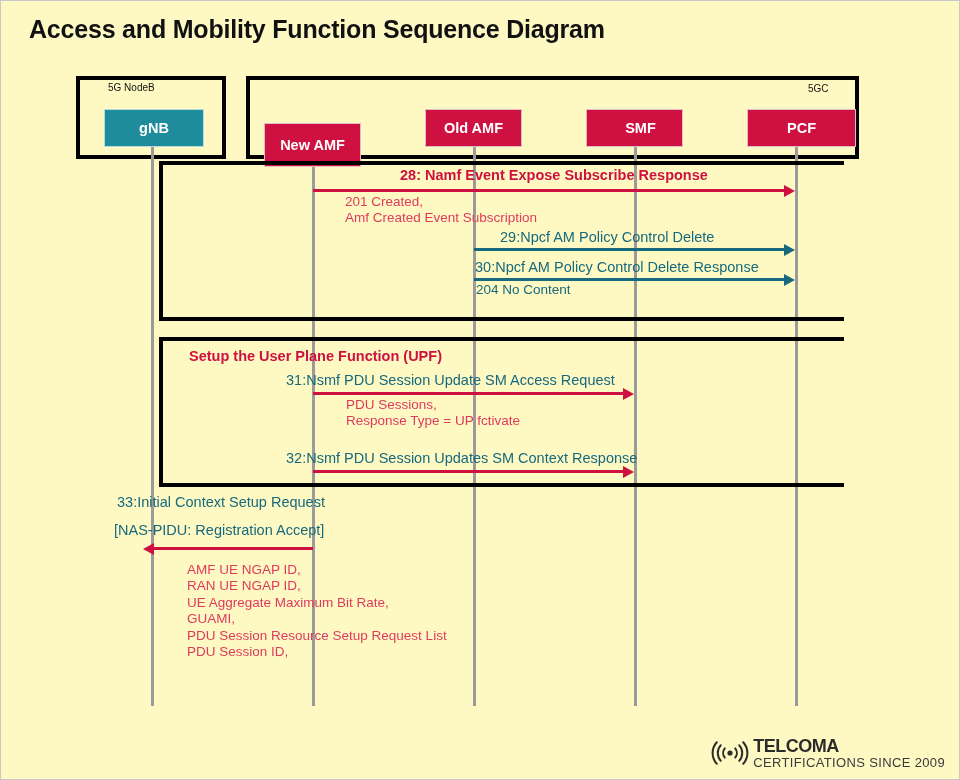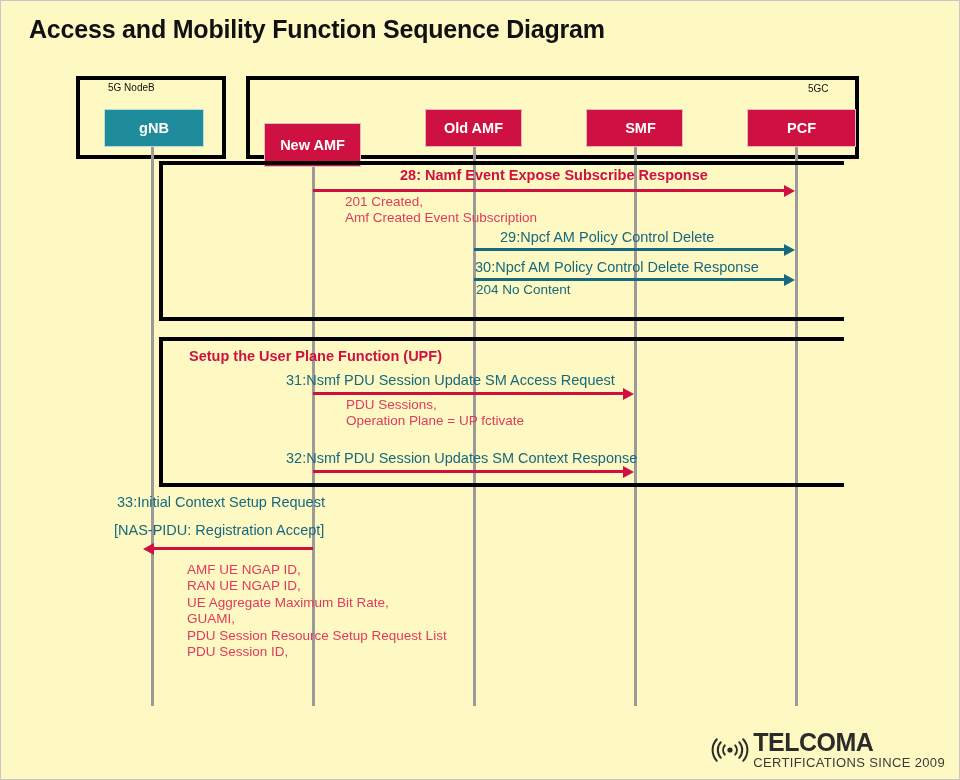--- a/index.html
+++ b/index.html
@@ -141,21 +141,21 @@
     align-items: center;
     gap: 3px;
   }
   .logo-waves { display: block; }
   .logo-text {
     display: flex;
     flex-direction: column;
     line-height: 1;
   }
   .logo-name {
-    font-size: 25px;
+    font-size: 18px;
     font-weight: bold;
     letter-spacing: -0.5px;
     color: #2b2b2b;
   }
   .logo-tag {
     font-size: 13px;
     letter-spacing: 0.35px;
     color: #3a3a3a;
     margin-top: 1px;
   }
@@ -216,21 +216,21 @@
   <div class="msg-note teal" style="left:475px; top:281px;">204 No Content</div>
 
   <div class="section-frame" style="left:158px; top:336px; width:685px; height:150px;"></div>
   <div class="msg-label crimson bold" style="left:171px; top:347px;margin-left:17px;">Setup the User Plane Function (UPF)</div>
 
   <div class="msg-label teal" style="left:285px; top:371px;">31:Nsmf PDU Session Update SM Access Request</div>
   <div class="arrow crimson" style="left:312px; top:391px; width:311px;">
     <span class="head right"></span>
   </div>
   <div class="msg-note crimson" style="left:316px; top:396px;">PDU Sessions,
-Operation Plane = UP fctivate</div>
+Response Type = UP fctivate</div>
 
   <div class="msg-label teal" style="left:285px; top:449px;">32:Nsmf PDU Session Updates SM Context Response</div>
   <div class="arrow crimson" style="left:312px; top:469px; width:311px;">
     <span class="head right"></span>
   </div>
 
   <div class="msg-label teal" style="left:116px; top:493px;">33:Initial Context Setup Request</div>
   <div class="msg-label teal" style="left:113px; top:521px;">[NAS-PIDU: Registration Accept]</div>
   <div class="arrow crimson" style="left:152px; top:546px; width:160px;">
     <span class="head left"></span>

